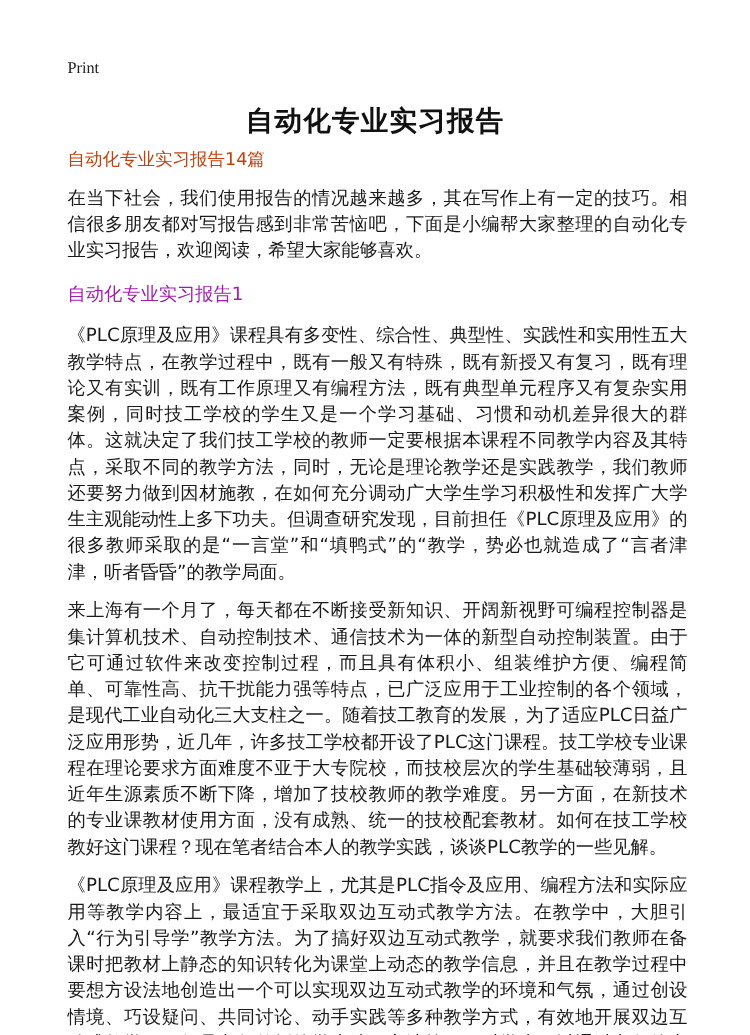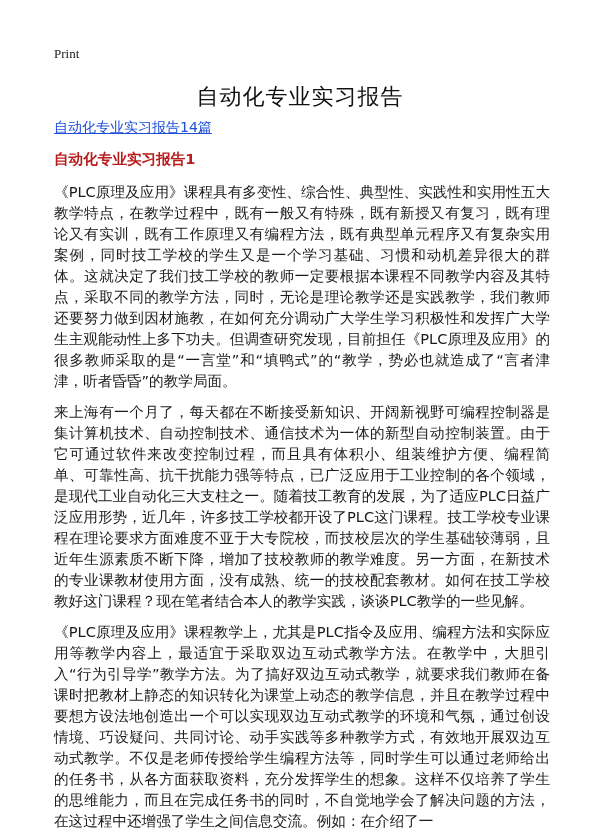--- a/index.html
+++ b/index.html
@@ -1,33 +1,34 @@
 <!DOCTYPE html>
 <html><head>
 <meta charset="utf-8">
 <style>
   html, body { margin: 0; padding: 0; background: #ffffff; }
   body { width: 600px; height: 828px; overflow: hidden; position: relative;
          font-family: "DejaVu Sans", "Liberation Sans", sans-serif; color: #111; }
   .print { position: absolute; left: 54px; top: 46px; font-family: "Liberation Serif", "DejaVu Serif", serif;
            font-size: 13px; color: #222; text-align: center; }
   .title { position: absolute; left: 0; width: 600px; top: 82px; text-align: center;
-           font-size: 22px; font-weight: normal; letter-spacing: 1px; color: #111; margin: 0; }
-  .subtitle { position: absolute; left: 54px; top: 119px; font-size: 14px; color: #1d4ed8; text-decoration: underline; }
+           font-size: 22px; font-weight: bold; letter-spacing: 1px; color: #111; margin: 0; }
+  .subtitle { position: absolute; left: 54px; top: 119px; font-size: 14px; color: #c2410c; }
   .content { position: absolute; left: 54px; top: 148px; width: 496px; }
   p { margin: 0 0 10px 0; font-size: 14.6px; line-height: 21px; text-align: justify; color: #1a1a1a;
       word-break: break-all; }
-  h2 { margin: 0 0 12px 0; font-size: 14.6px; line-height: 21px; font-weight: bold; color: #b91c1c; }
+  h2 { margin: 0 0 12px 0; font-size: 14.6px; line-height: 21px; font-weight: normal; color: #a21caf; }
   .s1 { margin-bottom: 14px; }
 </style>
 </head>
 <body>
 
 <div class="print">Print</div>
 <h1 class="title">自动化专业实习报告</h1>
 <div class="subtitle">自动化专业实习报告14篇</div>
 
 <div class="content">
+  <p class="s1">在当下社会，我们使用报告的情况越来越多，其在写作上有一定的技巧。相信很多朋友都对写报告感到非常苦恼吧，下面是小编帮大家整理的自动化专业实习报告，欢迎阅读，希望大家能够喜欢。</p>
   <h2>自动化专业实习报告1</h2>
   <p>《PLC原理及应用》课程具有多变性、综合性、典型性、实践性和实用性五大教学特点，在教学过程中，既有一般又有特殊，既有新授又有复习，既有理论又有实训，既有工作原理又有编程方法，既有典型单元程序又有复杂实用案例，同时技工学校的学生又是一个学习基础、习惯和动机差异很大的群体。这就决定了我们技工学校的教师一定要根据本课程不同教学内容及其特点，采取不同的教学方法，同时，无论是理论教学还是实践教学，我们教师还要努力做到因材施教，在如何充分调动广大学生学习积极性和发挥广大学生主观能动性上多下功夫。但调查研究发现，目前担任《PLC原理及应用》的很多教师采取的是“一言堂”和“填鸭式”的“教学，势必也就造成了“言者津津，听者昏昏”的教学局面。</p>
   <p>来上海有一个月了，每天都在不断接受新知识、开阔新视野可编程控制器是集计算机技术、自动控制技术、通信技术为一体的新型自动控制装置。由于它可通过软件来改变控制过程，而且具有体积小、组装维护方便、编程简单、可靠性高、抗干扰能力强等特点，已广泛应用于工业控制的各个领域，是现代工业自动化三大支柱之一。随着技工教育的发展，为了适应PLC日益广泛应用形势，近几年，许多技工学校都开设了PLC这门课程。技工学校专业课程在理论要求方面难度不亚于大专院校，而技校层次的学生基础较薄弱，且近年生源素质不断下降，增加了技校教师的教学难度。另一方面，在新技术的专业课教材使用方面，没有成熟、统一的技校配套教材。如何在技工学校教好这门课程？现在笔者结合本人的教学实践，谈谈PLC教学的一些见解。</p>
   <p>《PLC原理及应用》课程教学上，尤其是PLC指令及应用、编程方法和实际应用等教学内容上，最适宜于采取双边互动式教学方法。在教学中，大胆引入“行为引导学”教学方法。为了搞好双边互动式教学，就要求我们教师在备课时把教材上静态的知识转化为课堂上动态的教学信息，并且在教学过程中要想方设法地创造出一个可以实现双边互动式教学的环境和气氛，通过创设情境、巧设疑问、共同讨论、动手实践等多种教学方式，有效地开展双边互动式教学。不仅是老师传授给学生编程方法等，同时学生可以通过老师给出的任务书，从各方面获取资料，充分发挥学生的想象。这样不仅培养了学生的思维能力，而且在完成任务书的同时，不自觉地学会了解决问题的方法，在这过程中还增强了学生之间信息交流。例如：在介绍了一</p>
 </div>
 
 </body></html>

